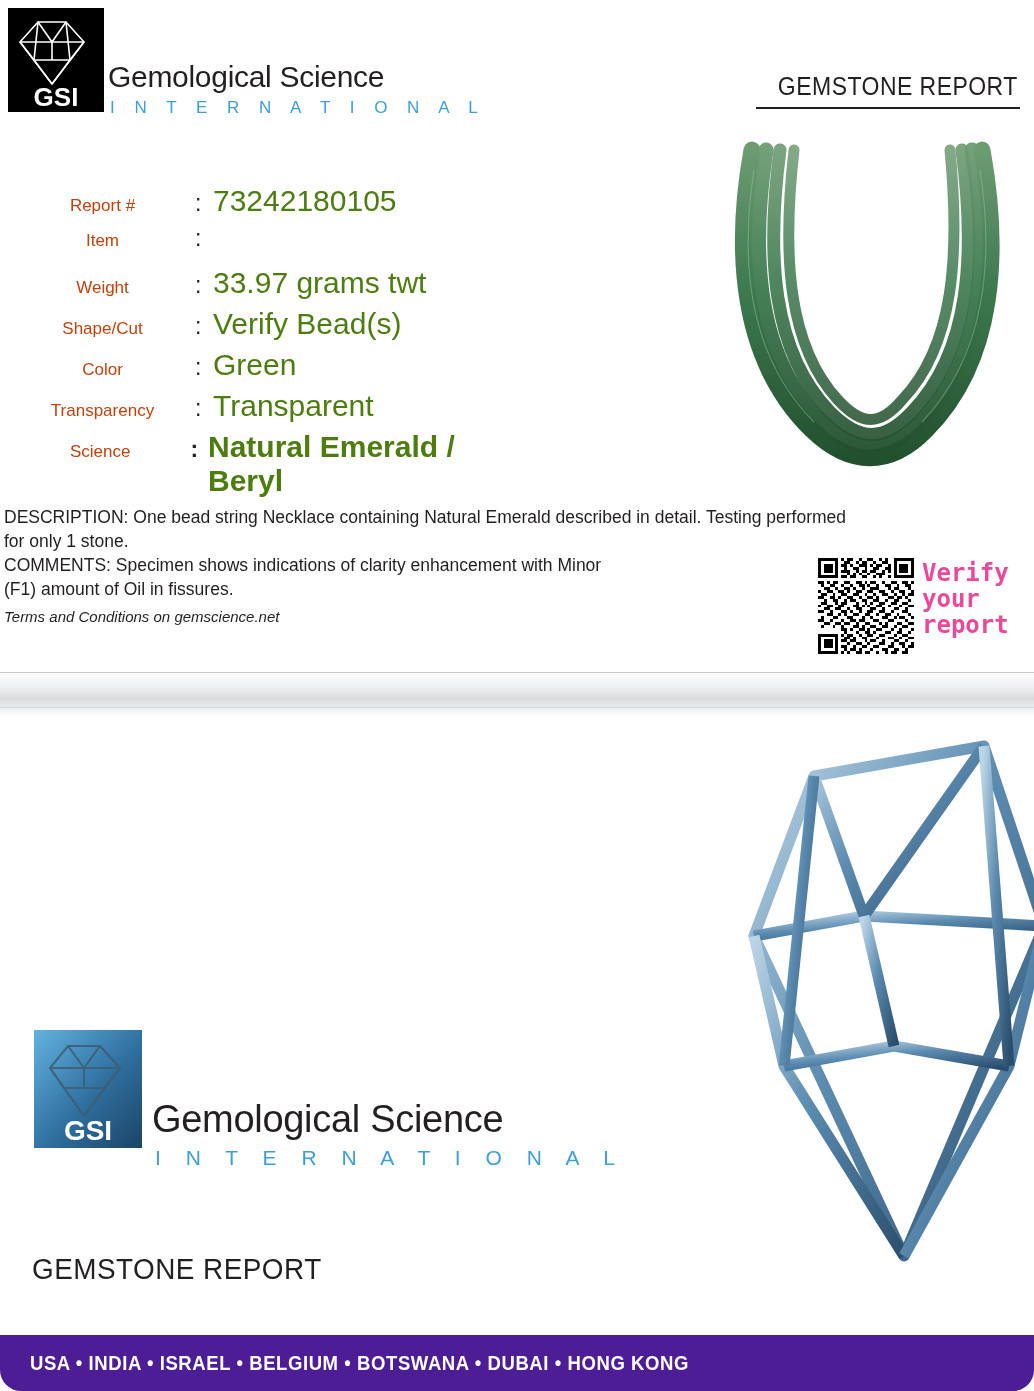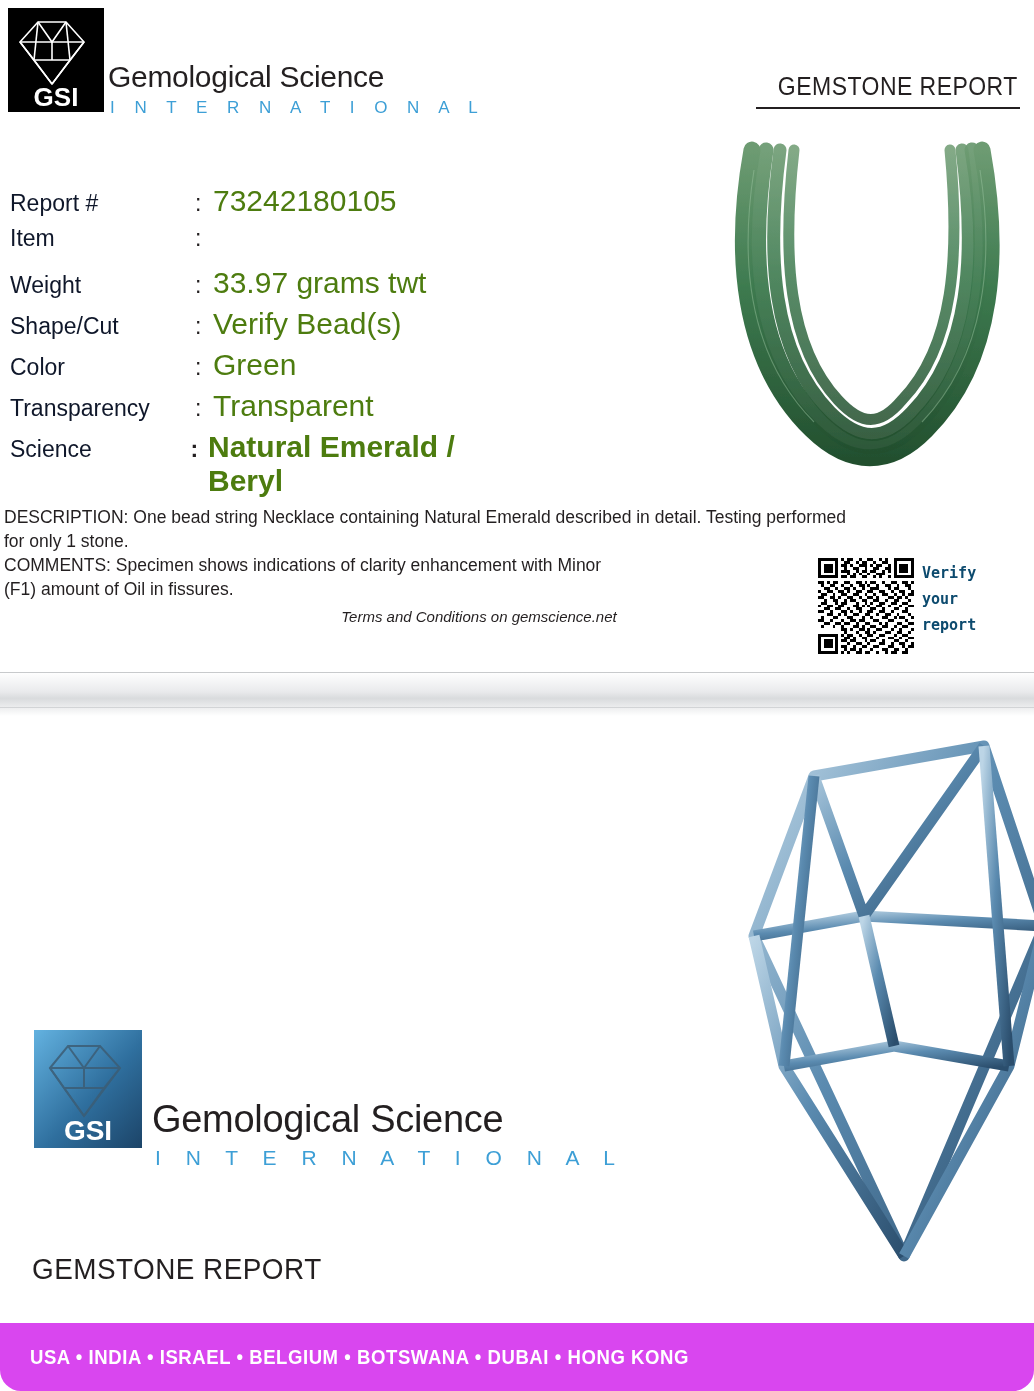--- a/index.html
+++ b/index.html
@@ -82,22 +82,23 @@
     left: 10px; top: 184px;
     width: 520px;
   }
   .spec-row {
     display: flex;
     align-items: baseline;
     height: 41px;
   }
   .spec-label {
     width: 185px;
-    font-size: 23px;
-    color: #0f172a;
+    font-size: 17px;
+    color: #c2410c;
+    text-align: center;
   }
   .spec-colon {
     width: 18px;
     font-size: 23px;
     color: #231f20;
   }
   .spec-value {
     font-size: 30px;
     color: #4d7c0f;
   }
@@ -121,41 +122,40 @@
     margin: 0;
     font-size: 17.5px;
     line-height: 24px;
     color: #231f20;
   }
   .desc .terms {
     margin-top: 4px;
     font-size: 15px;
     font-style: italic;
     color: #231f20;
-    text-align: center;
   }
 
   
   .qr-block {
     position: absolute;
     left: 818px; top: 558px;
     width: 200px; height: 100px;
   }
   .qr-img {
     position: absolute;
     left: 0; top: 0;
     width: 96px; height: 96px;
   }
   .qr-text {
     position: absolute;
     left: 104px; top: 2px;
     font-family: "DejaVu Sans Mono", monospace;
-    font-size: 15px;
+    font-size: 24px;
     line-height: 26px;
-    color: #0c4a6e;
+    color: #ec4899;
     font-weight: bold;
   }
 
   
   .band {
     position: absolute;
     left: 0; top: 672px;
     width: 1034px; height: 44px;
     background: linear-gradient(to bottom, #ffffff 0%, #e9eaec 45%, #d9dbdd 60%, #ffffff 100%);
   }
@@ -213,22 +213,22 @@
     font-family: "Liberation Sans Narrow", "Liberation Sans", sans-serif;
     transform: scaleX(0.93);
     transform-origin: left center;
     white-space: nowrap;
   }
 
   
   .footer {
     position: absolute;
     left: 0; bottom: 0;
-    width: 1034px; height: 68px;
-    background: #d946ef;
+    width: 1034px; height: 56px;
+    background: #4c1d95;
     display: flex;
     align-items: center;
   }
   .footer-text {
     margin-left: 30px;
     color: #ffffff;
     font-size: 19.5px;
     font-weight: bold;
     letter-spacing: 0.6px;
     font-family: "Liberation Sans Narrow", "Liberation Sans", sans-serif;

